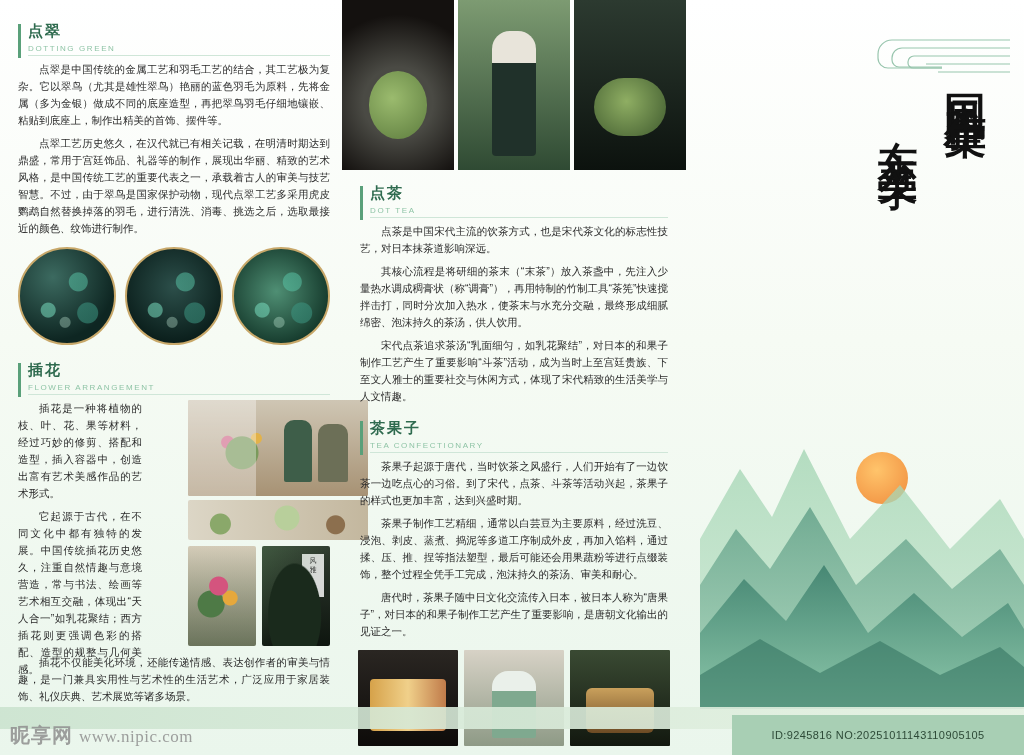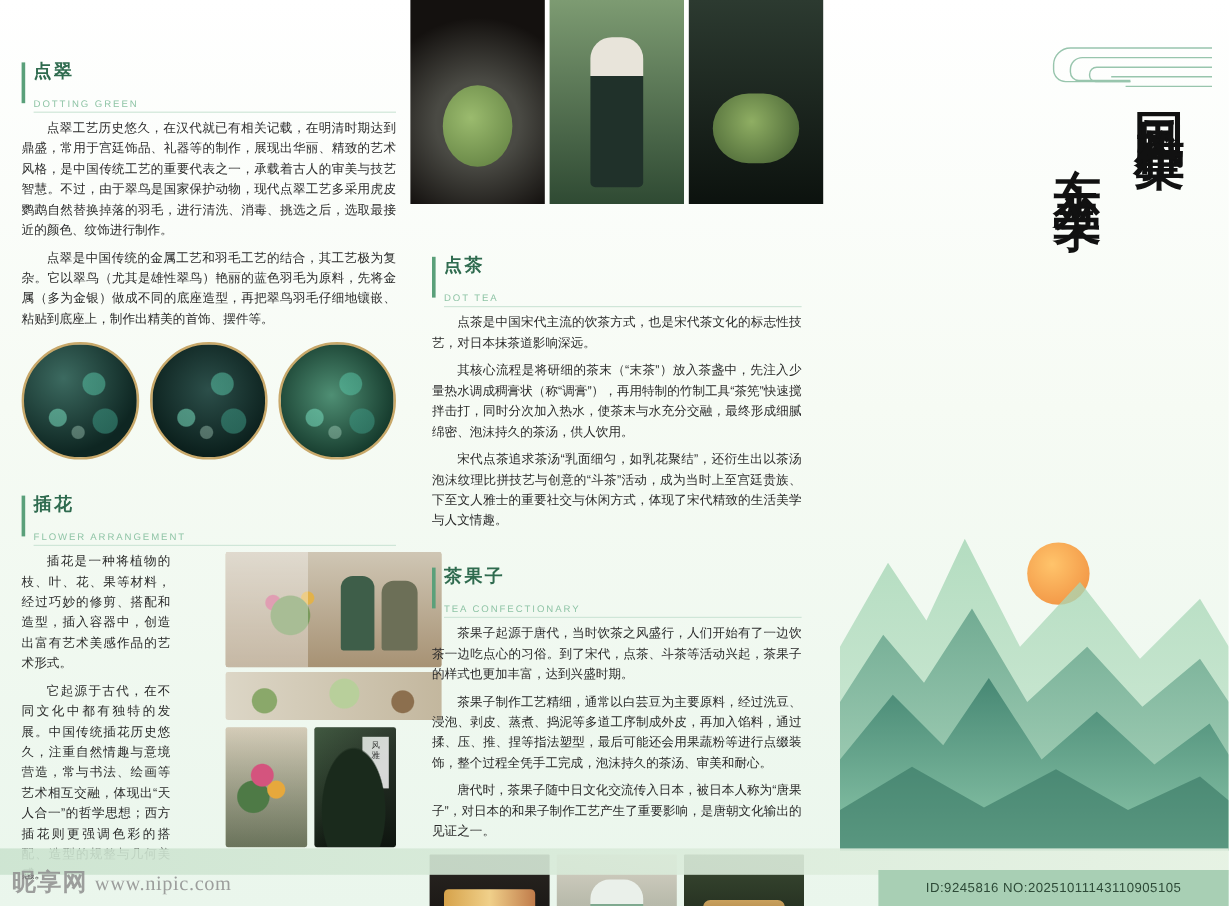--- a/index.html
+++ b/index.html
@@ -23,24 +23,23 @@
     padding-left:10px;
     position:relative;
   }
   .sec-title:before{
     content:"";position:absolute;left:0;top:2px;width:3px;height:34px;
     background:#5aa07a;
   }
   .sec-title .cn{
     font-size:15px;color:#2f6b4f;font-weight:bold;letter-spacing:2px;
     font-family:"Liberation Serif","DejaVu Serif",serif;
-    margin-top:28px;
   }
   .sec-title .en{
-    font-size:8px;color:#8fc4a6;letter-spacing:1.6px;margin-top:13px;
+    font-size:8px;color:#8fc4a6;letter-spacing:1.6px;margin-top:3px;
   }
   .sec-title .rule{
     position:absolute;left:10px;right:0;bottom:-3px;height:1px;background:#cfe6d8;
   }
   .body-text{
     font-size:10.5px;line-height:1.62;color:#2b2b2b;text-align:justify;
     font-family:"Liberation Sans","DejaVu Sans",sans-serif;
   }
   .body-text p{margin:0 0 6px 0;text-indent:21px;}
   
@@ -154,21 +153,21 @@
     position:absolute;left:0;bottom:0;width:1024px;height:40px;
   }
   .watermark{
     position:absolute;left:10px;bottom:6px;
     font-size:20px;color:#8f8f8f;font-weight:bold;letter-spacing:1px;
     font-family:"Liberation Serif","DejaVu Serif",serif;
     opacity:.85;
   }
   .watermark .sub{font-size:17px;font-weight:normal;letter-spacing:.5px;}
   .idbar{
-    position:absolute;right:0;bottom:0;width:292px;height:30px;
+    position:absolute;right:0;bottom:0;width:292px;height:40px;
     background:#a8cfb4;color:#2d4a37;font-size:11px;
     display:flex;align-items:center;justify-content:center;letter-spacing:.4px;
   }
   .bottom-band{
     position:absolute;left:0;bottom:26px;width:1024px;height:22px;
     background:linear-gradient(90deg,#cbe3cf,#e6f2e3);
     opacity:.9;
   }
 </style>
 </head>
@@ -178,76 +177,79 @@
 
   <div class="col-left">
 
     <div class="sec-title">
       <div class="cn">点翠</div>
       <div class="en">DOTTING GREEN</div>
       <div class="rule"></div>
     </div>
 
     <div class="body-text">
+      <p>点翠是中国传统的金属工艺和羽毛工艺的结合，其工艺极为复杂。它以翠鸟（尤其是雄性翠鸟）艳丽的蓝色羽毛为原料，先将金属（多为金银）做成不同的底座造型，再把翠鸟羽毛仔细地镶嵌、粘贴到底座上，制作出精美的首饰、摆件等。</p>
       <p>点翠工艺历史悠久，在汉代就已有相关记载，在明清时期达到鼎盛，常用于宫廷饰品、礼器等的制作，展现出华丽、精致的艺术风格，是中国传统工艺的重要代表之一，承载着古人的审美与技艺智慧。不过，由于翠鸟是国家保护动物，现代点翠工艺多采用虎皮鹦鹉自然替换掉落的羽毛，进行清洗、消毒、挑选之后，选取最接近的颜色、纹饰进行制作。</p>
-      <p>点翠是中国传统的金属工艺和羽毛工艺的结合，其工艺极为复杂。它以翠鸟（尤其是雄性翠鸟）艳丽的蓝色羽毛为原料，先将金属（多为金银）做成不同的底座造型，再把翠鸟羽毛仔细地镶嵌、粘贴到底座上，制作出精美的首饰、摆件等。</p>
     </div>
 
     <div class="circle-row">
       <div class="circle c1"></div>
       <div class="circle c2"></div>
       <div class="circle c3"></div>
     </div>
 
     <div class="sec-title">
       <div class="cn">插花</div>
       <div class="en">FLOWER ARRANGEMENT</div>
       <div class="rule"></div>
     </div>
 
     <div class="fa-wrap">
       <div class="fa-side">
         <div class="body-text">
           <p>插花是一种将植物的枝、叶、花、果等材料，经过巧妙的修剪、搭配和造型，插入容器中，创造出富有艺术美感作品的艺术形式。</p>
-          <p>它起源于古代，在不同文化中都有独特的发展。中国传统插花历史悠久，注重自然情趣与意境营造，常与书法、绘画等艺术相互交融，体现出“天人合一”的哲学思想；西方插花则更强调色彩的搭配、造型的规整与几何美感。</p>
+          <p>它起源于古代，在不同文化中都有独特的发展。中国传统插花历史悠久，注重自然情趣与意境营造，常与书法、绘画等艺术相互交融，体现出“天人合一”如乳花聚结；西方插花则更强调色彩的搭配、造型的规整与几何美感。</p>
         </div>
       </div>
       <div class="fa-top">
         <div class="rm"></div>
         <div class="fig1"></div>
         <div class="fig2"></div>
       </div>
       <div class="fa-mid"></div>
       <div class="fa-bottom">
         <div class="fa-b1"></div>
         <div class="fa-b2">
           <div class="stamp">风<br>雅</div>
         </div>
       </div>
     </div>
 
+    <div class="body-text" style="margin-top:6px;">
+      <p>插花不仅能美化环境，还能传递情感、表达创作者的审美与情趣，是一门兼具实用性与艺术性的生活艺术，广泛应用于家居装饰、礼仪庆典、艺术展览等诸多场景。</p>
+    </div>
   </div>
 
   <div class="col-mid">
     <div class="top-photos">
       <div class="tp tp1"></div>
       <div class="tp tp2"></div>
       <div class="tp tp3"></div>
     </div>
 
     <div class="mid-body">
       <div class="sec-title">
         <div class="cn">点茶</div>
         <div class="en">DOT TEA</div>
         <div class="rule"></div>
       </div>
       <div class="body-text">
         <p>点茶是中国宋代主流的饮茶方式，也是宋代茶文化的标志性技艺，对日本抹茶道影响深远。</p>
         <p>其核心流程是将研细的茶末（“末茶”）放入茶盏中，先注入少量热水调成稠膏状（称“调膏”），再用特制的竹制工具“茶筅”快速搅拌击打，同时分次加入热水，使茶末与水充分交融，最终形成细腻绵密、泡沫持久的茶汤，供人饮用。</p>
-        <p>宋代点茶追求茶汤“乳面细匀，如乳花聚结”，还衍生出以茶汤泡沫纹理比拼技艺与创意的“斗茶”活动，成为当时上至宫廷贵族、下至文人雅士的重要社交与休闲方式，体现了宋代精致的生活美学与人文情趣。</p>
+        <p>宋代点茶追求茶汤“乳面细匀，如乳花聚结”，对日本的和果子制作工艺产生了重要影响“斗茶”活动，成为当时上至宫廷贵族、下至文人雅士的重要社交与休闲方式，体现了宋代精致的生活美学与人文情趣。</p>
       </div>
 
       <div class="sec-title" style="margin-top:14px;">
         <div class="cn">茶果子</div>
         <div class="en">TEA CONFECTIONARY</div>
         <div class="rule"></div>
       </div>
       <div class="body-text">
         <p>茶果子起源于唐代，当时饮茶之风盛行，人们开始有了一边饮茶一边吃点心的习俗。到了宋代，点茶、斗茶等活动兴起，茶果子的样式也更加丰富，达到兴盛时期。</p>
         <p>茶果子制作工艺精细，通常以白芸豆为主要原料，经过洗豆、浸泡、剥皮、蒸煮、捣泥等多道工序制成外皮，再加入馅料，通过揉、压、推、捏等指法塑型，最后可能还会用果蔬粉等进行点缀装饰，整个过程全凭手工完成，泡沫持久的茶汤、审美和耐心。</p>

